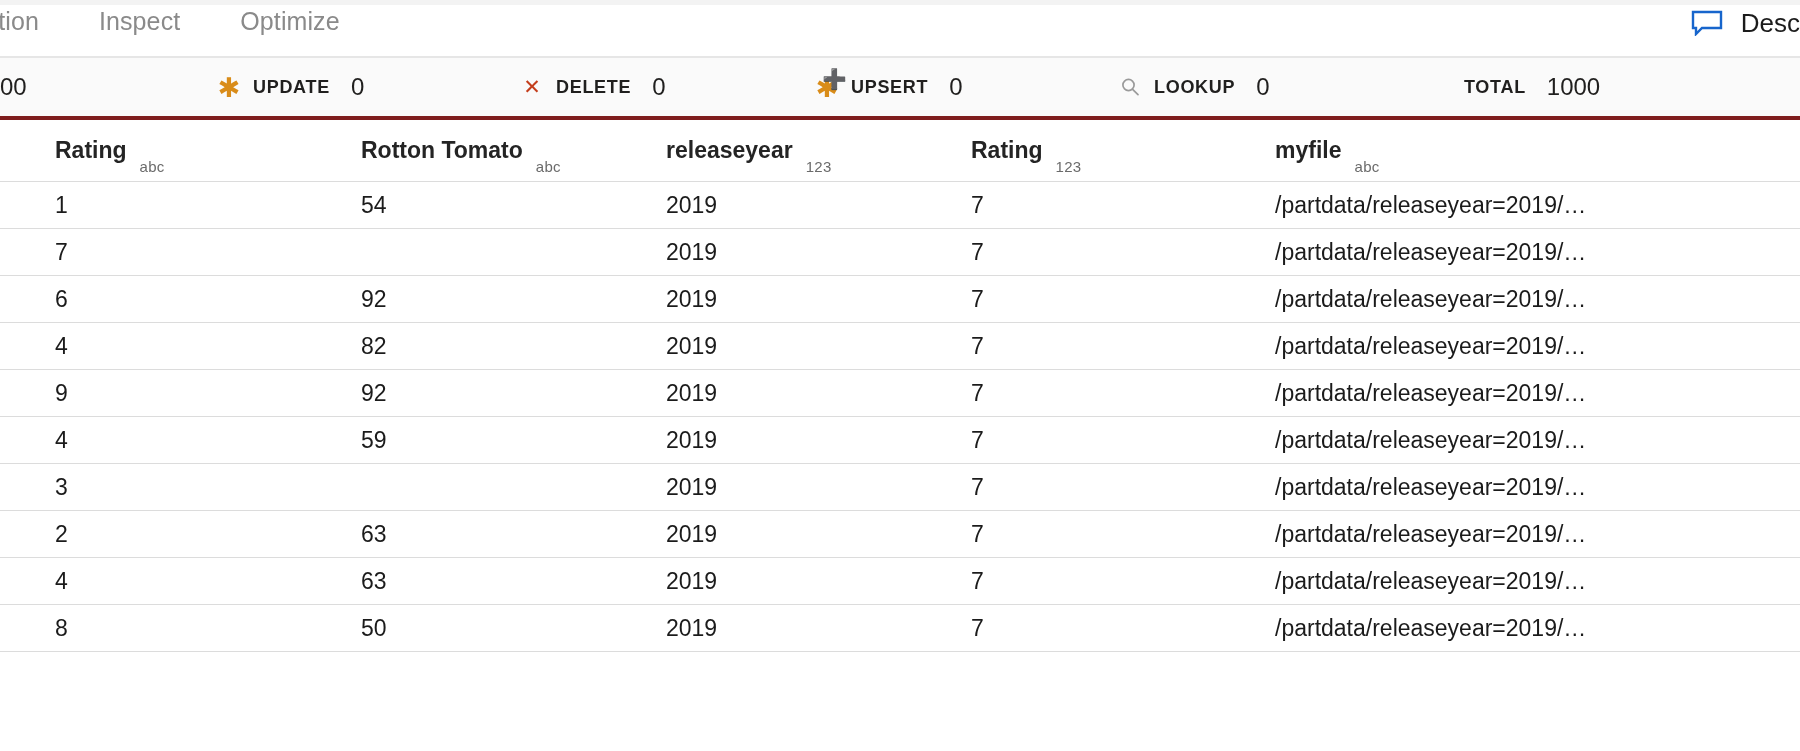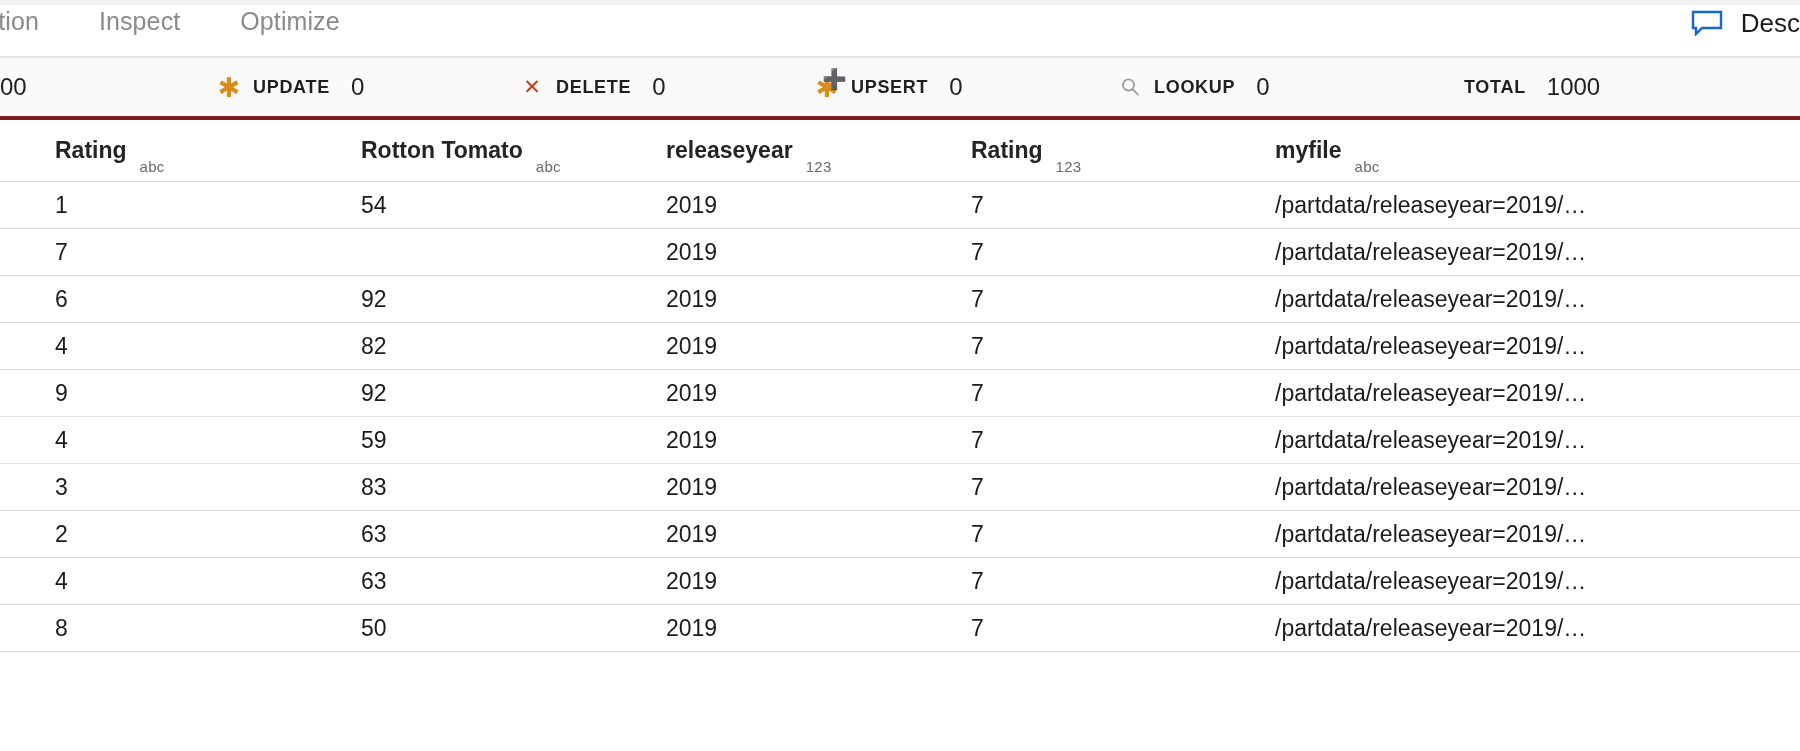--- a/index.html
+++ b/index.html
@@ -361,21 +361,20 @@
         </div>
         <div class="grid-row">
           <div class="cell col-rating">4</div>
           <div class="cell col-tomato">59</div>
           <div class="cell col-year">2019</div>
           <div class="cell col-month">7</div>
           <div class="cell col-myfile">/partdata/releaseyear=2019/…</div>
         </div>
         <div class="grid-row">
           <div class="cell col-rating">3</div>
-          <div class="cell col-tomato">83</div>
           <div class="cell col-year">2019</div>
           <div class="cell col-month">7</div>
           <div class="cell col-myfile">/partdata/releaseyear=2019/…</div>
         </div>
         <div class="grid-row">
           <div class="cell col-rating">2</div>
           <div class="cell col-tomato">63</div>
           <div class="cell col-year">2019</div>
           <div class="cell col-month">7</div>
           <div class="cell col-myfile">/partdata/releaseyear=2019/…</div>

